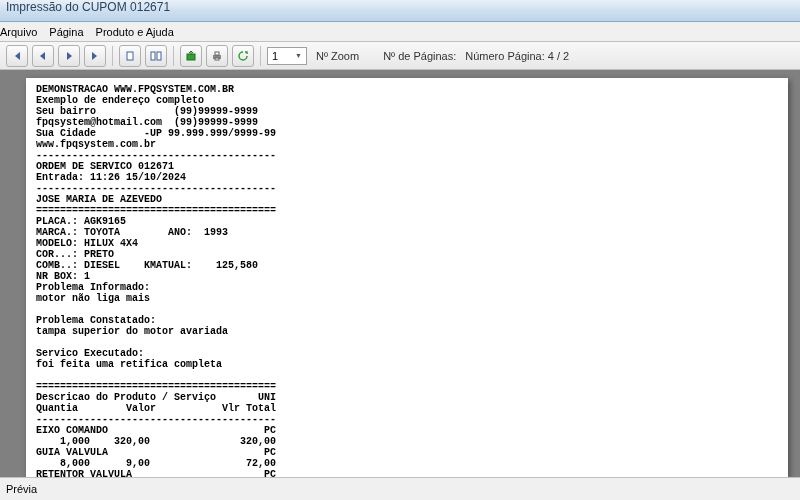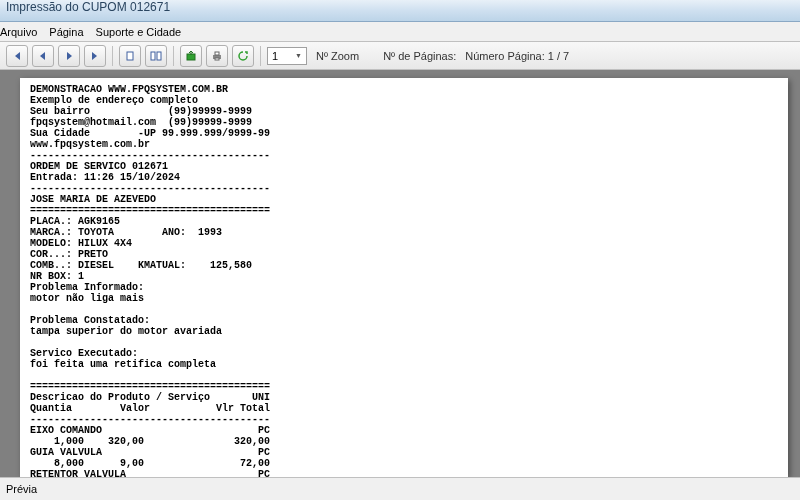--- a/index.html
+++ b/index.html
@@ -6,36 +6,36 @@
 body { font-family: Tahoma, Arial, sans-serif; font-size: 11px; background: #d4d0c8; width: 800px; height: 500px; overflow: hidden; display: flex; flex-direction: column; }
 .titlebar { background: linear-gradient(to bottom, #e8f0f8 0%, #cfe0f0 50%, #bcd4e8 100%); height: 22px; display: flex; padding: 0 6px; border-bottom: 1px solid #8aa8c4; font-size: 12px; color: #2a4560; }
 .menubar { background: #f0f0f0; height: 20px; display: flex; align-items: center; padding: 0 0; border-bottom: 1px solid #c0c0c0; gap: 12px; }
 .menubar span { cursor: default; }
 .toolbar { background: linear-gradient(to bottom, #f8f8f8, #e8e8e8); height: 28px; display: flex; align-items: center; padding: 0 6px; border-bottom: 1px solid #c0c0c0; gap: 4px; }
 .tbtn { width: 22px; height: 22px; border: 1px solid #b0b0b0; border-radius: 3px; background: linear-gradient(to bottom, #fdfdfd, #e4e4e4); display: flex; align-items: center; justify-content: center; cursor: pointer; font-size: 10px; }
 .tbtn svg { width: 12px; height: 12px; }
 .sep { width: 1px; height: 20px; background: #c0c0c0; margin: 0 2px; }
 .zoom-box { width: 40px; height: 18px; border: 1px solid #a0a0a0; background: #fff; display: flex; align-items: center; padding: 0 4px; font-size: 11px; }
 .lbl { font-size: 11px; color: #333; margin-left: 5px; }
-.workspace { flex: 1; background: #808080; padding: 8px 12px 0 20px; overflow: hidden; position: relative; }
+.workspace { flex: 1; background: #808080; padding: 8px 12px 0 26px; overflow: hidden; position: relative; }
 .page { background: #fff; width: 100%; height: 100%; box-shadow: 2px 2px 6px rgba(0,0,0,0.4); padding: 6px 10px; overflow: hidden; }
 .receipt { font-family: "Courier New", monospace; font-size: 10px; line-height: 11px; color: #000; white-space: pre; font-weight: bold; }
 .statusbar { height: 23px; background: #f0f0f0; border-top: 1px solid #c0c0c0; display: flex; align-items: center; padding: 8px 6px; font-size: 11px; }
 </style>
 </head>
 <body>
 
 <div class="titlebar">
   <span>Impressão do CUPOM 012671</span>
 </div>
 
 <div class="menubar">
   <span>Arquivo</span>
   <span>Página</span>
-  <span>Suporte e Cidade</span>
+  <span>Produto e Ajuda</span>
 </div>
 
 <div class="toolbar">
   <div class="tbtn">
       <svg viewBox="0 0 12 12">
         <path d="M2 2v8M4 6l5-4v8z" fill="#4060a0"></path>
       </svg>
     </div>
   <div class="tbtn">
       <svg viewBox="0 0 12 12">
@@ -84,21 +84,21 @@
         <path d="M8 2l2 0 0 2" fill="none" stroke="#30a030" stroke-width="1.5"></path>
       </svg>
     </div>
   <div class="sep"></div>
   <div class="zoom-box">
       <span>1</span>
       <span style="margin-left:auto;font-size:7px;color:#555">▼</span>
     </div>
   <span class="lbl">Nº Zoom</span>
   <span class="lbl" style="margin-left:20px">Nº de Páginas:</span>
-  <span class="lbl">Número Página: 1 / 7</span>
+  <span class="lbl">Número Página: 4 / 2</span>
 </div>
 
 <div class="workspace">
   <div class="page">
     <div class="receipt"><span>DEMONSTRACAO WWW.FPQSYSTEM.COM.BR</span>
 <span>Exemplo de endereço completo</span>
 <span>Seu bairro             (99)99999-9999</span>
 <span>fpqsystem@hotmail.com  (99)99999-9999</span>
 <span>Sua Cidade        -UP 99.999.999/9999-99</span>
 <span>www.fpqsystem.com.br</span>

